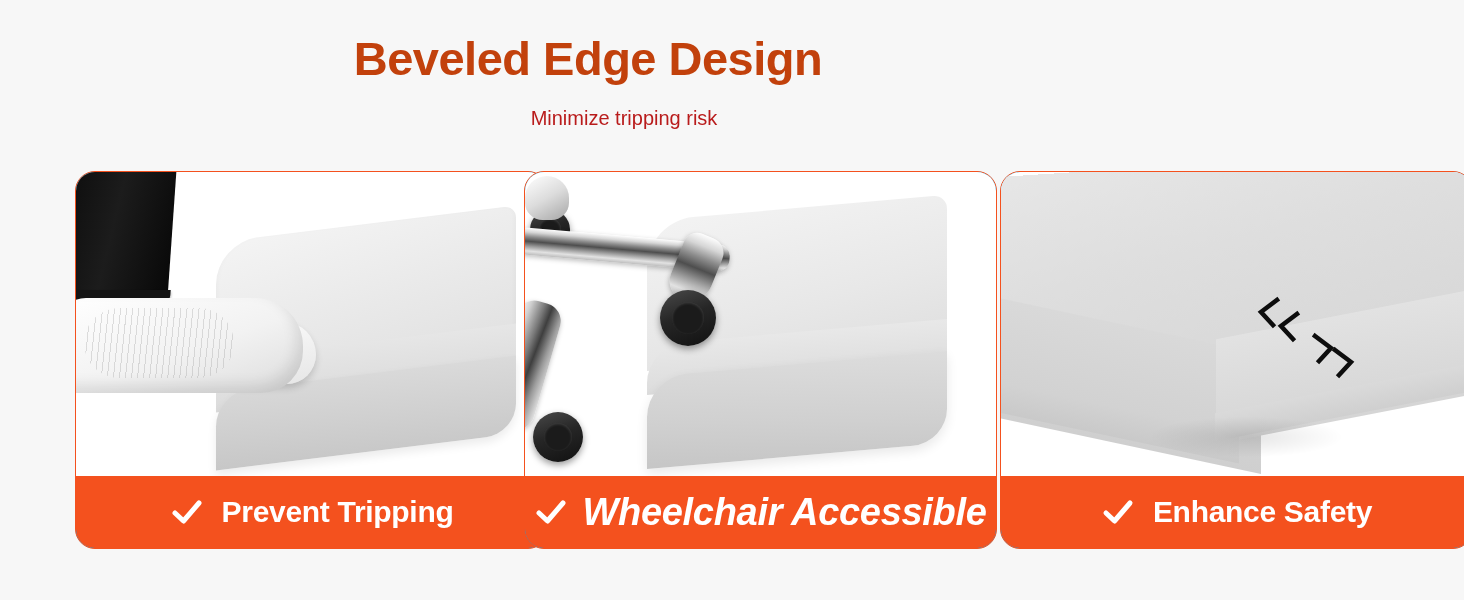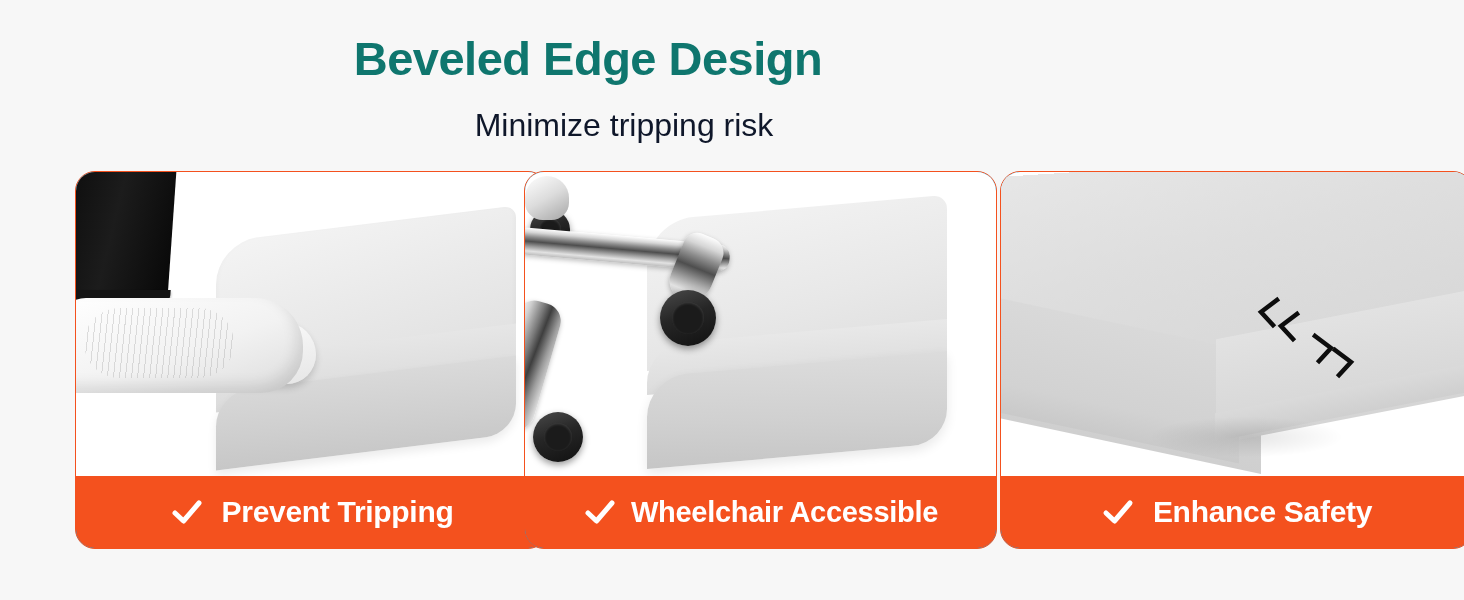--- a/index.html
+++ b/index.html
@@ -25,32 +25,32 @@
   
   .headline {
     position: absolute;
     top: 33px;
     left: 0;
     width: 1176px;
     text-align: center;
     font-size: 47px;
     font-weight: bold;
     letter-spacing: -0.5px;
-    color: #0f766e;
+    color: #c2410c;
     line-height: 1.1;
   }
   .subhead {
     position: absolute;
     top: 106px;
     left: 0;
     width: 1248px;
     text-align: center;
-    font-size: 32px;
+    font-size: 20px;
     font-weight: 300;
-    color: #0f172a;
+    color: #b91c1c;
     line-height: 1.2;
   }
 
   
   .card {
     position: absolute;
     top: 171px;
     width: 473px;
     height: 378px;
     border: 1.5px solid #f4511e;
@@ -94,21 +94,21 @@
     display: block;
   }
   .caption .label {
     color: #ffffff;
     font-size: 30px;
     font-weight: bold;
     letter-spacing: -0.3px;
     white-space: nowrap;
   }
   #card-1 .caption { gap: 14px; }
-  #card-1 .caption .label { font-size: 29px; }
+  #card-1 .caption .label { font-size: 38px; font-style: italic; }
 
   
   .pantleg {
     position: absolute;
     left: -12px;
     top: -4px;
     width: 108px;
     height: 132px;
     background: linear-gradient(100deg, #0d0d0d 0%, #1c1c1c 45%, #080808 100%);
     border-radius: 0 0 10px 14px;

